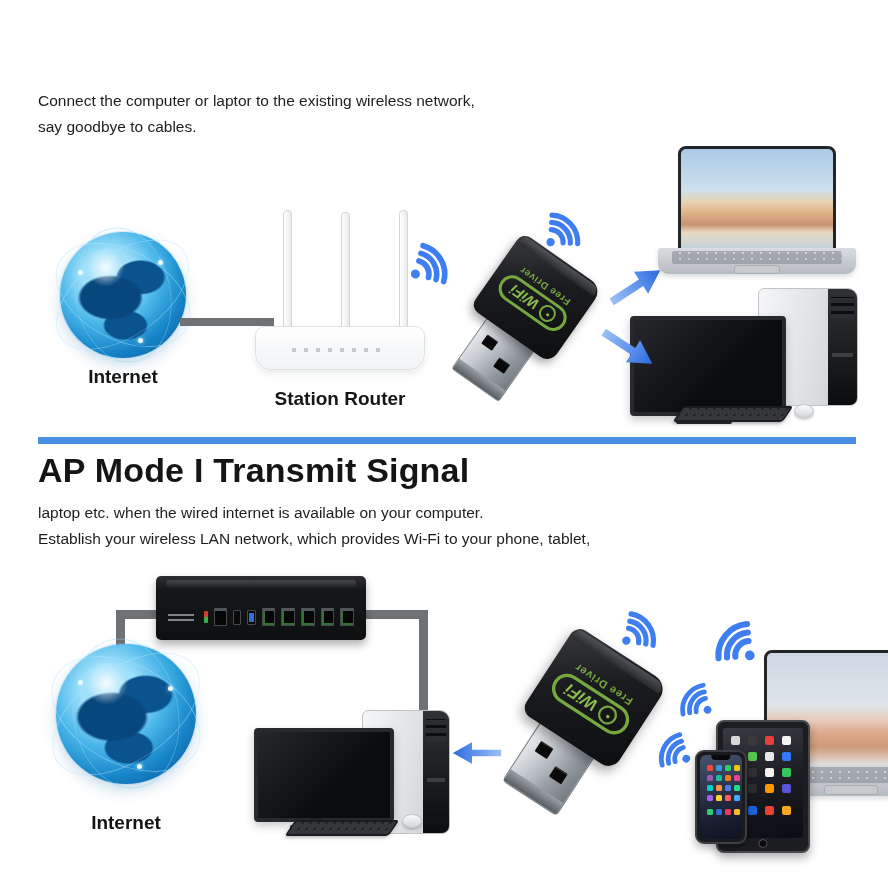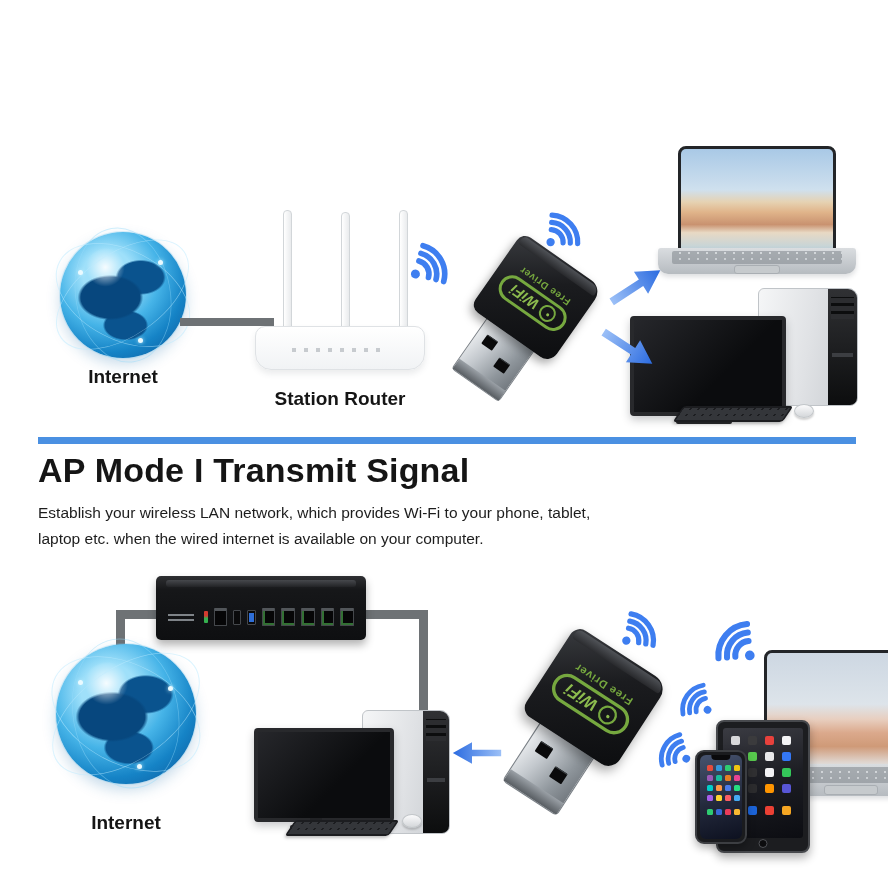--- a/index.html
+++ b/index.html
@@ -147,20 +147,22 @@
     <linearGradient id="arrowGrad" x1="0" y1="0" x2="1" y2="0">
       <stop offset="0" stop-color="#9cc0f7"></stop>
         <stop offset="1" stop-color="#2b6be0"></stop>
     </linearGradient>
   </defs>
 </svg>
 
 <div class="page">
 
   <div class="sec-sub" style="top:88px;">
+    <div>Connect the computer or laptor to the existing wireless network,</div>
+    <div>say goodbye to cables.</div>
   </div>
 
   <div class="globe" style="left:60px;top:232px;width:126px;height:126px;">
     <i class="orbit o1"></i>
     <i class="orbit o2"></i>
     <i class="orbit o3"></i>
     <i class="gdot" style="left:14%;top:30%;"></i>
     <i class="gdot" style="left:78%;top:22%;"></i>
     <i class="gdot" style="left:62%;top:84%;"></i>
   </div>
@@ -240,22 +242,22 @@
     <i class="dt-stand" style="left:78px;top:128px;width:12px;height:8px;"></i>
     <i class="dt-standbase" style="left:78px;top:135px;width:56px;height:5px;"></i>
     <div class="dt-keyboard" style="left:52px;top:122px;width:110px;height:16px;"></div>
     <i class="dt-mouse" style="left:168px;top:120px;"></i>
   </div>
 
   <i class="divider"></i>
 
   <h1 class="sec-title" style="top:451px;">AP Mode I Transmit Signal</h1>
   <div class="sec-sub" style="top:500px;">
+    <div>laptop etc. when the wired internet is available on your computer.</div>
     <div>Establish your wireless LAN network, which provides Wi-Fi to your phone, tablet,</div>
-    <div>laptop etc. when the wired internet is available on your computer.</div>
   </div>
 
   <i class="cable" style="left:116px;top:610px;width:46px;height:9px;"></i>
   <i class="cable" style="left:116px;top:610px;width:9px;height:50px;"></i>
   <i class="cable" style="left:360px;top:610px;width:66px;height:9px;"></i>
   <i class="cable" style="left:419px;top:610px;width:9px;height:110px;"></i>
 
   <div class="modem" style="left:156px;top:576px;width:210px;height:64px;">
     <i class="md-body"></i>
     <div class="md-face">

